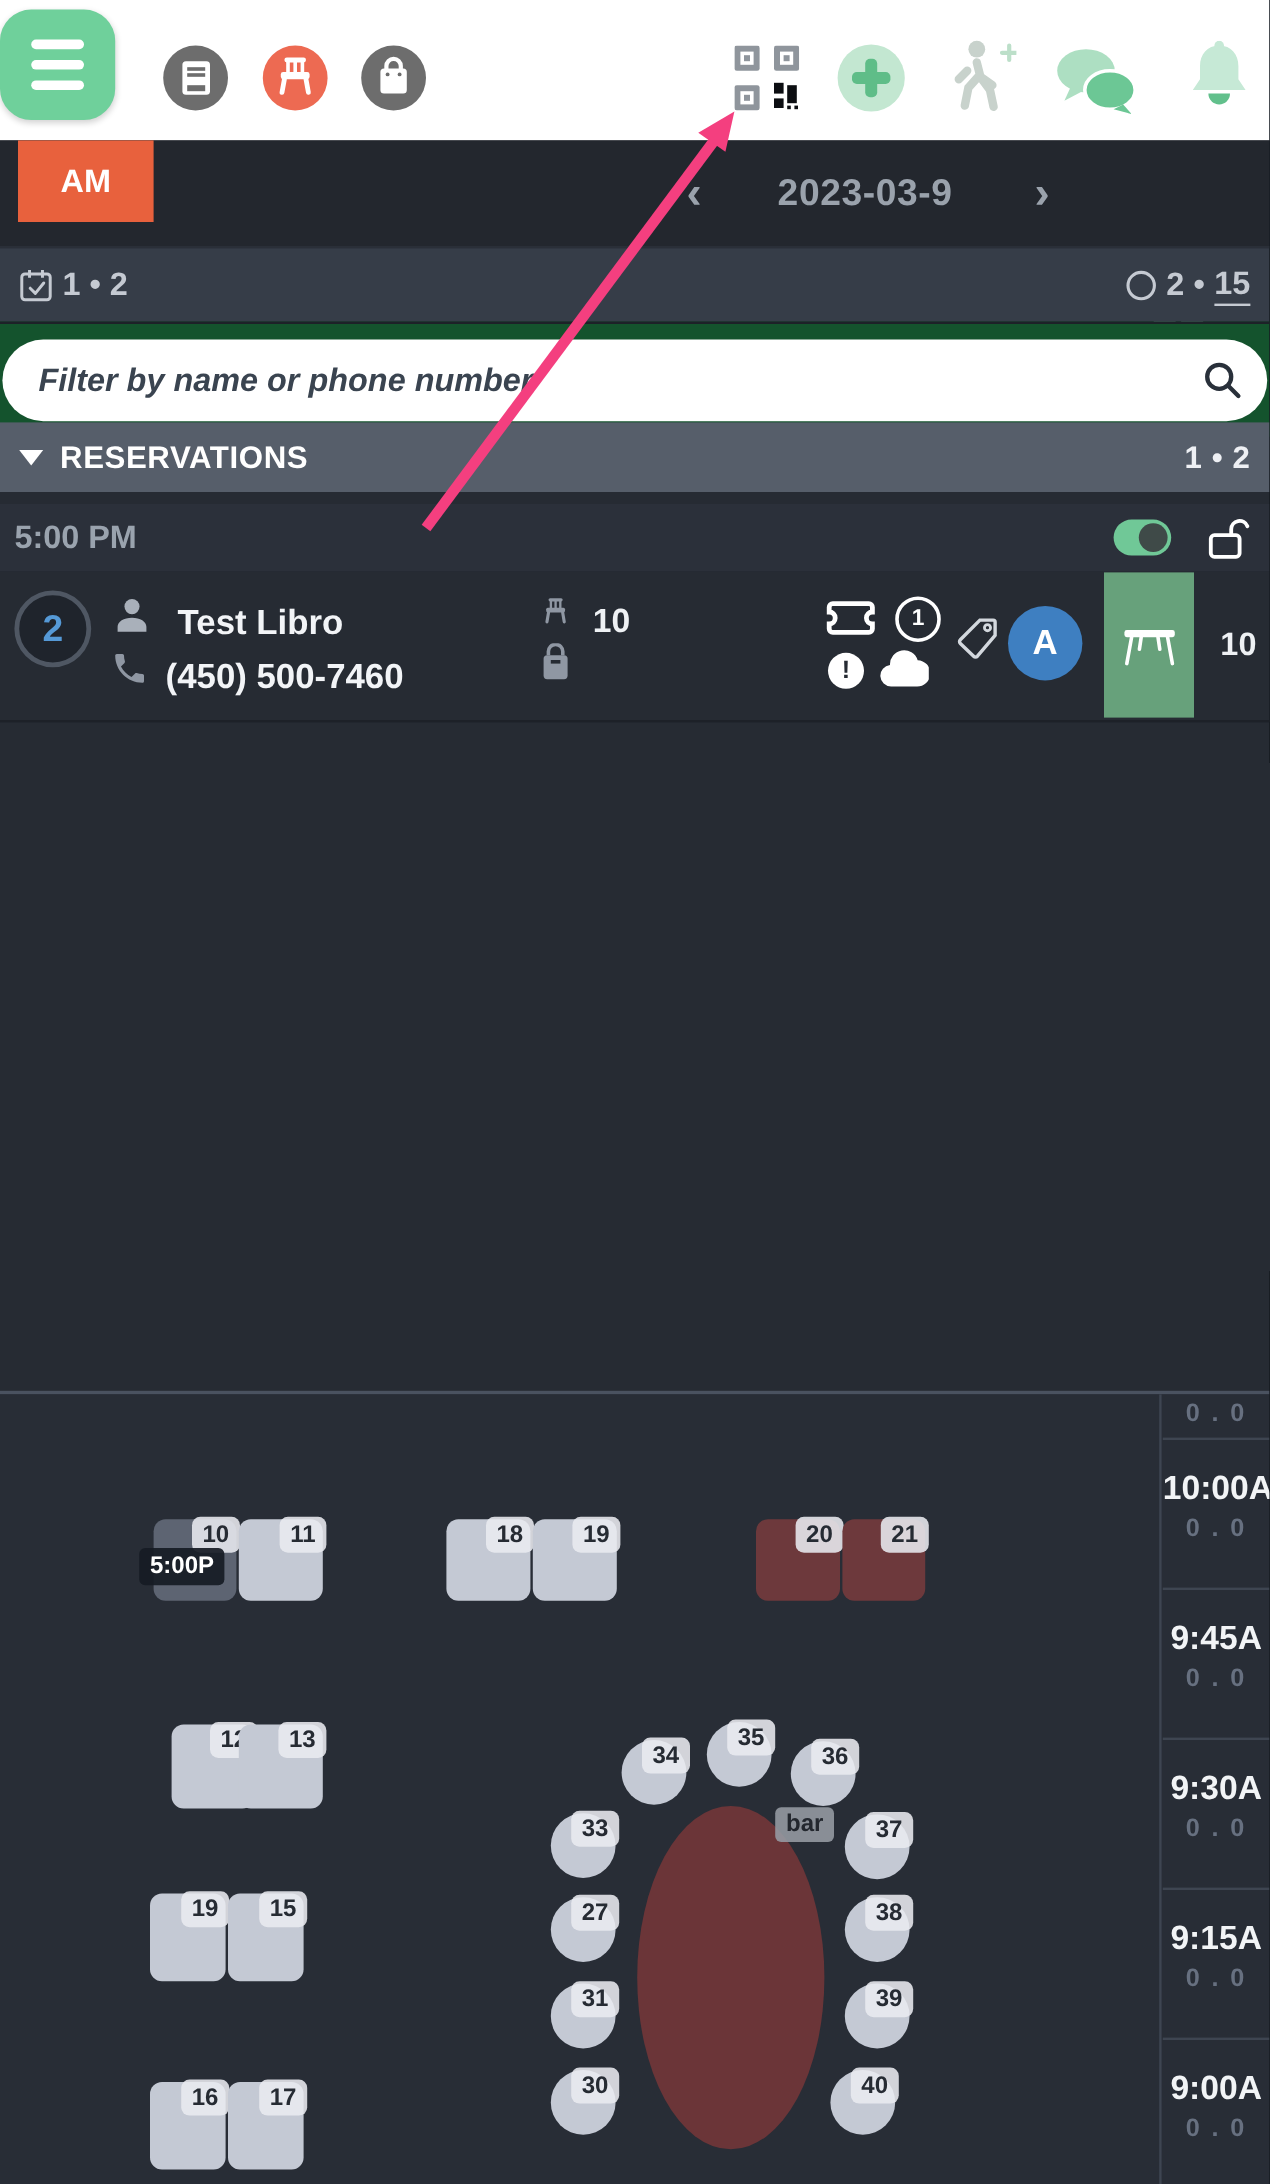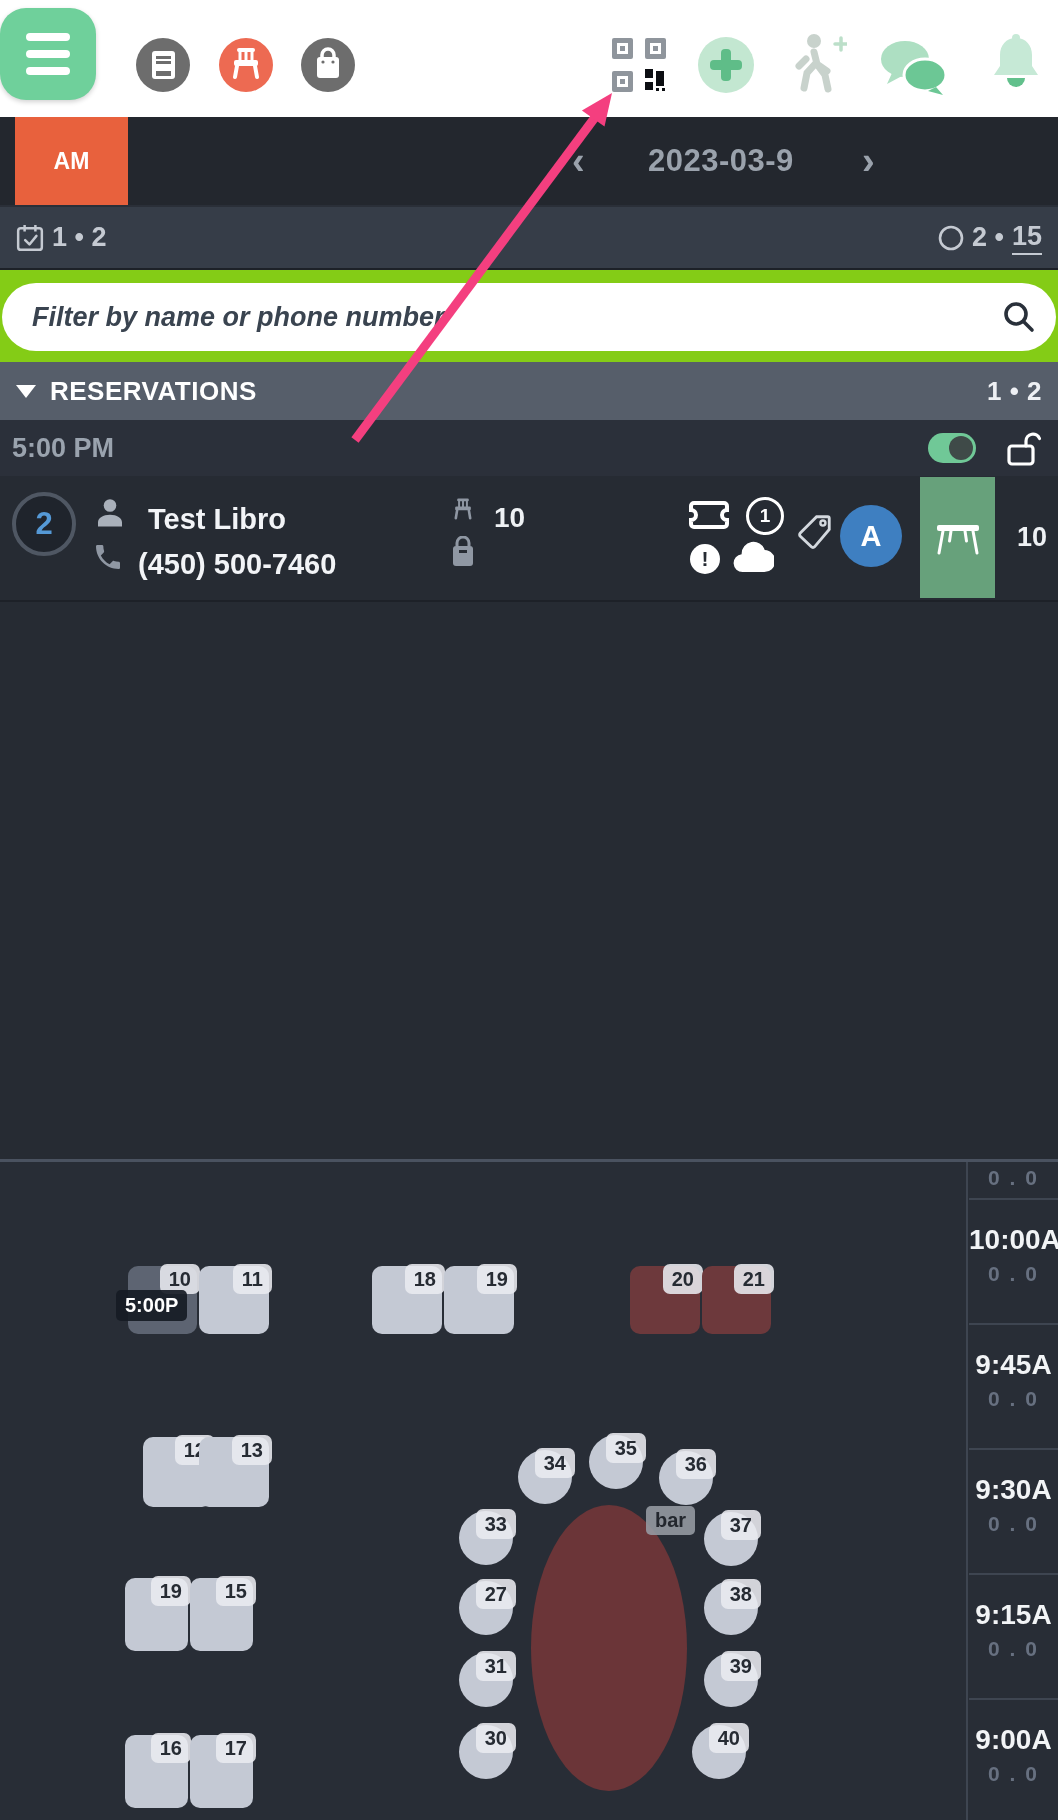--- a/index.html
+++ b/index.html
@@ -12,47 +12,47 @@
   .menu-btn{left:0;top:8px;width:96px;height:92px;border-radius:26px;background:#6fd09b;
             display:flex;flex-direction:column;justify-content:center;align-items:center;gap:9px;
             box-shadow:0 2px 5px rgba(0,0,0,.18);}
   .menu-bar{width:44px;height:8px;border-radius:4px;background:#ffffff;}
   .circ-icon{width:54px;height:54px;border-radius:50%;background:#6d6d6d;
              display:flex;align-items:center;justify-content:center;}
   .circ-icon.orange{background:#ed6a52;}
 
   
   .date-bar{left:0;top:117px;width:1058px;height:88px;background:#23272e;}
-  .ampm{height:88px;display:flex;align-items:center;justify-content:center;
-        font-size:23px;font-weight:700;}
+  .ampm{height:68px;display:flex;align-items:center;justify-content:center;
+        font-size:27px;font-weight:700;}
   .am{left:15px;top:0;width:113px;background:#e8613d;color:#fff;}
   .pm{left:128px;top:0;width:104px;background:#3a414b;color:#868f9a;}
   .chev{font-size:38px;font-weight:700;color:#9aa2ac;line-height:88px;}
   .date-txt{color:#9aa2ac;font-size:31px;font-weight:700;letter-spacing:.5px;line-height:88px;}
   .dl-btn{left:958px;top:139px;width:48px;height:48px;border-radius:50%;background:#9aa2ac;
           display:flex;align-items:center;justify-content:center;}
 
   
   .stats{left:0;top:205px;width:1058px;height:63px;background:#363d48;border-top:2px solid #2a2f38;
          display:flex;align-items:center;justify-content:space-between;padding:0 16px;box-sizing:border-box;
          color:#c5cad2;font-size:27px;font-weight:600;}
   .stat-grp{display:flex;align-items:center;gap:8px;}
   .u-link{border-bottom:2px solid #c5cad2;padding-bottom:1px;}
 
   
-  .filter-wrap{left:0;top:268px;width:1058px;height:94px;background:#84cc16;border-top:2px solid #1d2128;}
+  .filter-wrap{left:0;top:268px;width:1058px;height:94px;background:#14532d;border-top:2px solid #1d2128;}
   .filter-pill{position:absolute;left:2px;top:13px;width:1054px;height:68px;background:#ffffff;
                border-radius:34px;display:flex;align-items:center;box-sizing:border-box;padding:0 64px 0 28px;}
   .filter-pill input{border:none;outline:none;width:100%;font-family:"Liberation Sans",sans-serif;
                font-size:27px;font-style:italic;font-weight:600;color:#3a4450;background:transparent;}
   .filter-pill input::placeholder{color:#3a4450;opacity:1;}
   .search-ic{position:absolute;right:20px;top:17px;}
 
   
-  .res-head{left:0;top:362px;width:1058px;height:58px;background:#565e6a;display:flex;align-items:center;
+  .res-head{left:0;top:352px;width:1058px;height:58px;background:#565e6a;display:flex;align-items:center;
             color:#fff;font-size:26px;font-weight:700;letter-spacing:.5px;padding:0 16px;box-sizing:border-box;}
   .tri-down{width:0;height:0;border-left:10px solid transparent;border-right:10px solid transparent;
             border-top:13px solid #ffffff;margin-right:14px;}
   .res-count{margin-left:auto;font-weight:600;color:#eef0f4;}
 
   
   .slot-row{left:0;top:420px;width:1058px;height:56px;background:#2b303a;display:flex;align-items:center;
             color:#9aa3ae;font-size:27px;font-weight:600;padding:0 12px;box-sizing:border-box;}
   .toggle{position:absolute;left:928px;top:13px;width:48px;height:30px;border-radius:15px;background:#70c897;}
   .toggle .knob{position:absolute;left:21px;top:3px;width:24px;height:24px;border-radius:50%;background:#3f4a48;}

